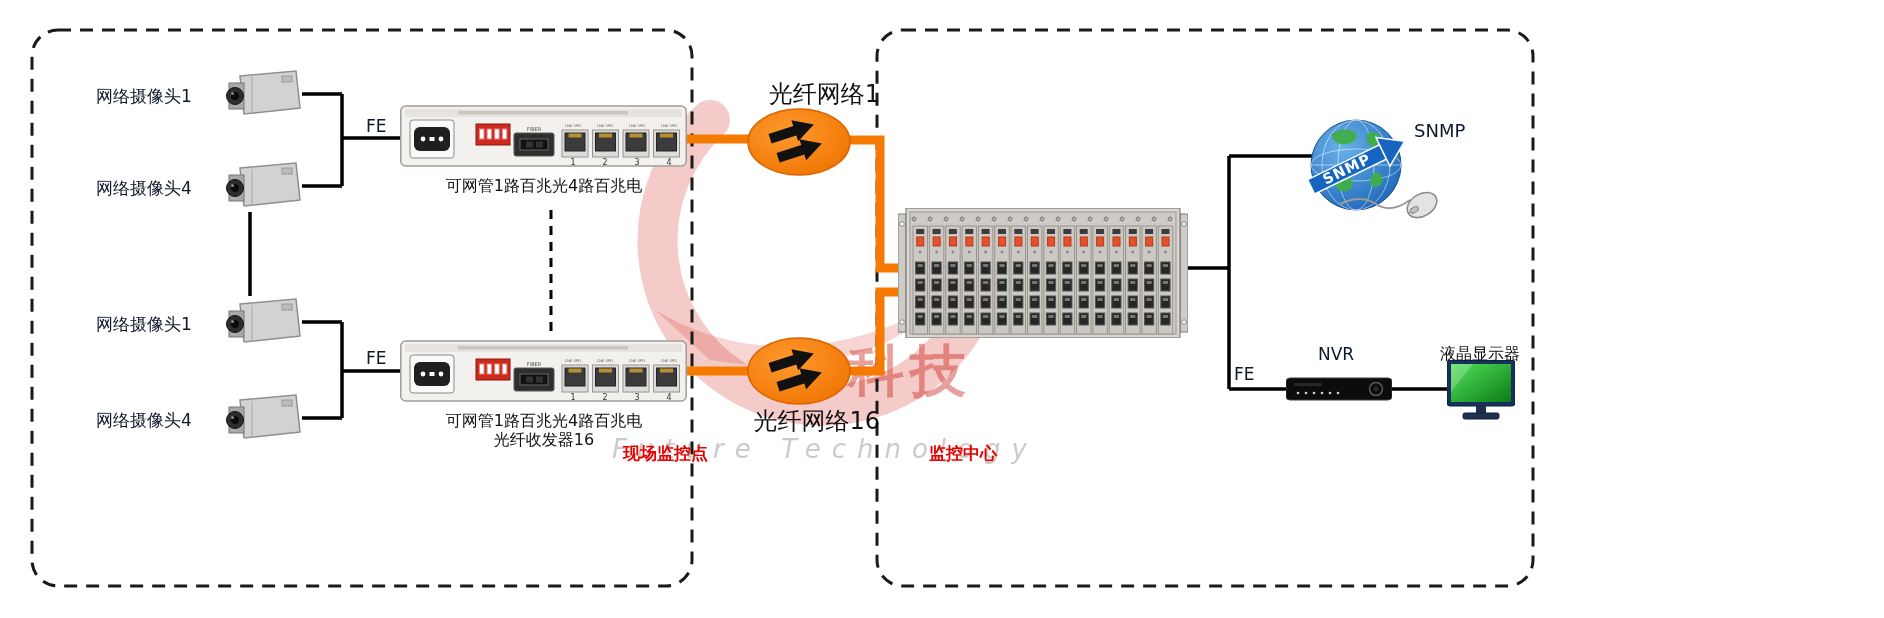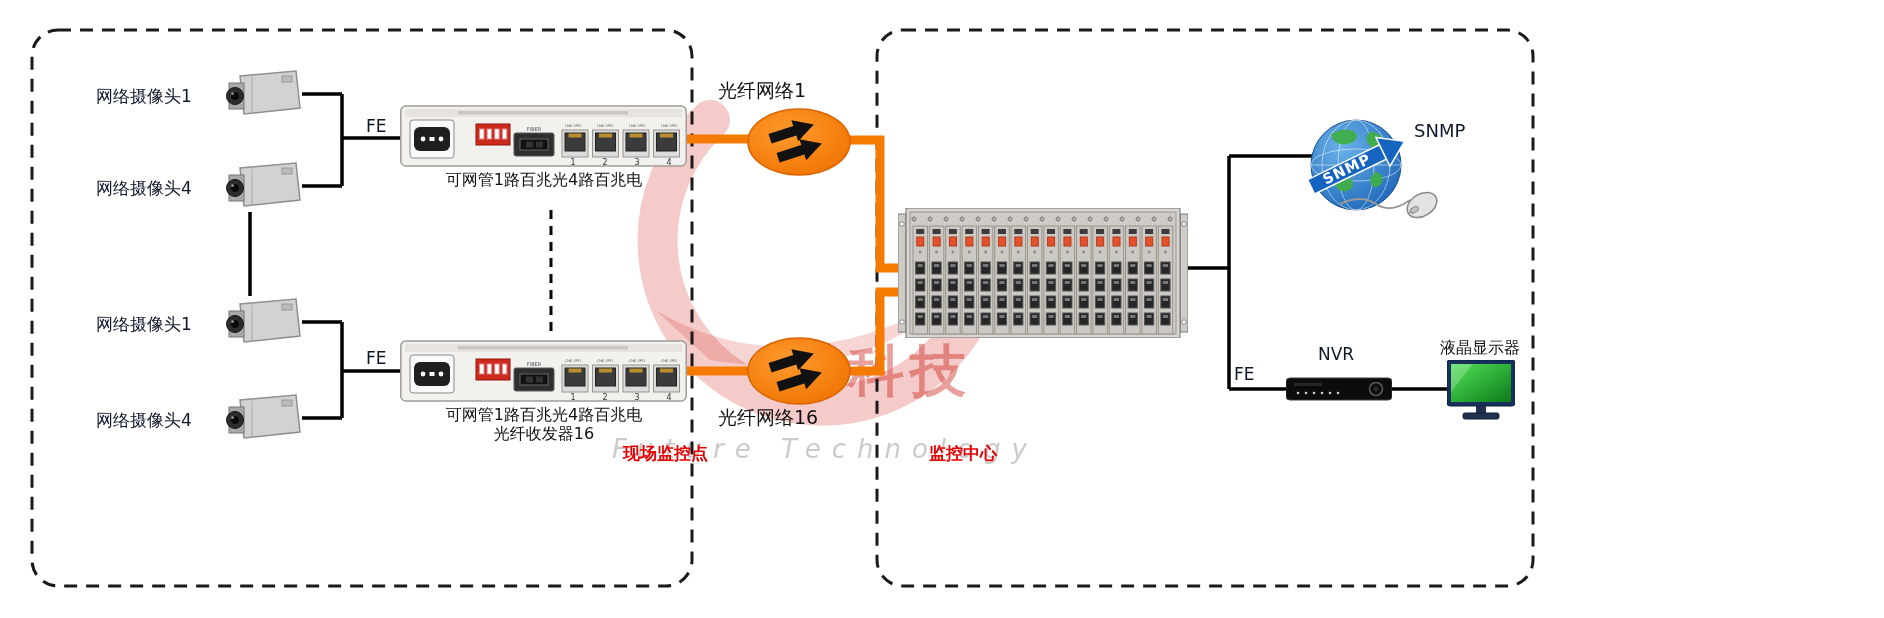--- a/index.html
+++ b/index.html
@@ -1,22 +1,22 @@
 <!DOCTYPE html>
 <html><head>
 <meta charset="utf-8">
 <style>
   html,body{margin:0;padding:0;background:#fff;}
   .canvas{position:relative;width:1884px;height:618px;background:#fff;overflow:hidden;
           font-family:"DejaVu Sans","Liberation Sans",sans-serif;color:#111;}
   .abs{position:absolute;}
   svg{display:block;}
   .label{position:absolute;font-size:17px;white-space:nowrap;color:#0f172a;}
-  .caption{position:absolute;text-align:center;font-size:16px;line-height:19px;color:#111;}
-  .fiber-label{position:absolute;text-align:left;font-size:19px;color:#111;white-space:nowrap;}
+  .caption{position:absolute;text-align:center;font-size:16px;line-height:19px;color:#111;margin-top:6px;}
+  .fiber-label{position:absolute;text-align:right;font-size:24px;color:#111;white-space:nowrap;}
   .zone-label{position:absolute;font-size:17px;font-weight:bold;color:#E60000;white-space:nowrap;margin-left:37px;}
   .device{position:absolute;}
   .converter{position:absolute;width:287px;height:66px;}
   .tinylab{position:absolute;left:114px;top:23px;width:40px;text-align:center;font-size:5px;color:#555;}
   .ledrow{position:absolute;left:160px;top:20px;width:122px;display:flex;justify-content:space-between;
           font-size:4.5px;color:#666;}
   .ledrow span{width:26px;text-align:center;white-space:nowrap;transform:scale(.85);}
   .portnums{position:absolute;left:160px;top:55px;width:122px;display:flex;justify-content:space-between;
           font-size:8px;color:#333;}
   .portnums span{width:26px;text-align:center;}

